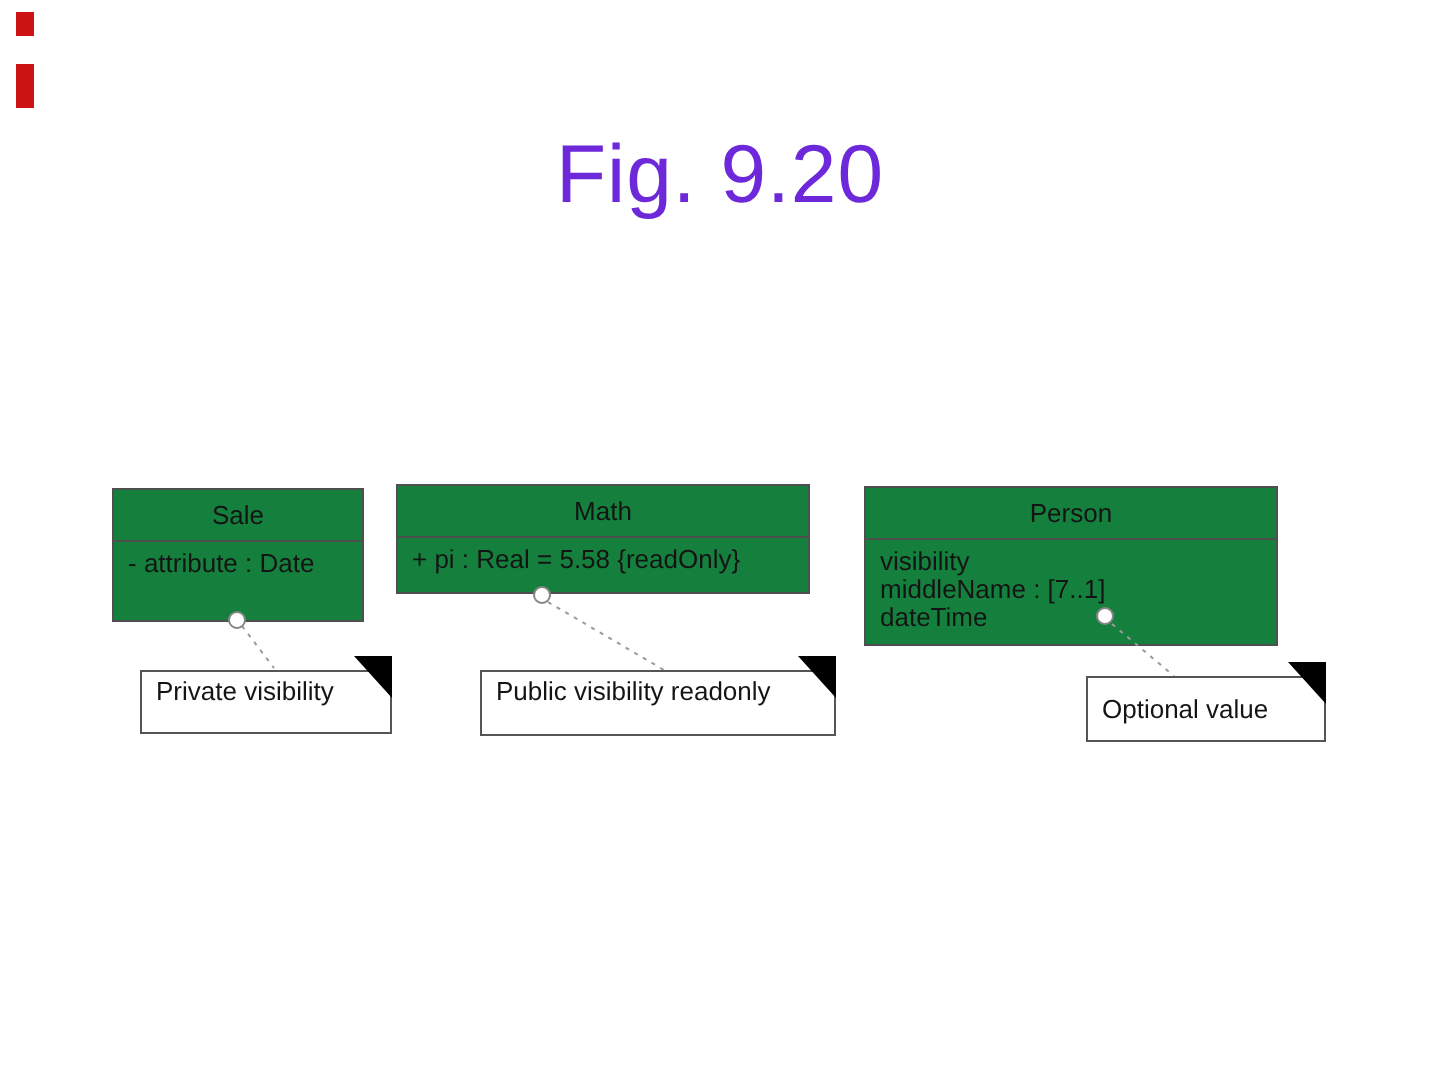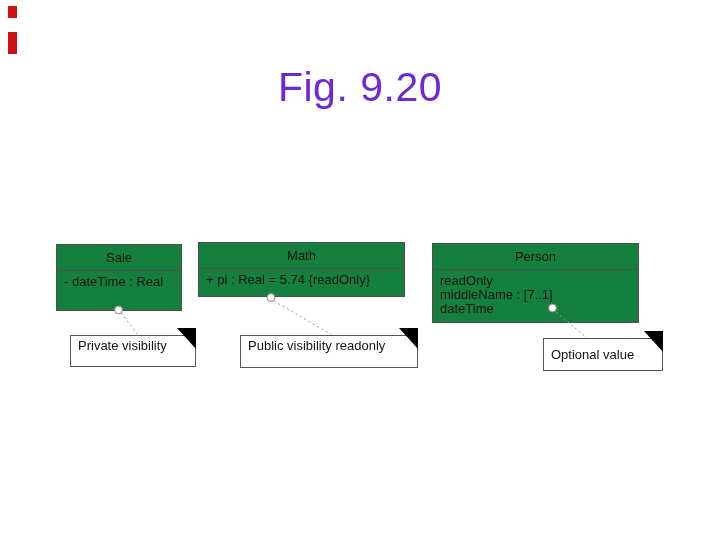--- a/index.html
+++ b/index.html
@@ -57,35 +57,35 @@
 <div class="canvas">
 
   <div class="accent m1"></div>
   <div class="accent m2"></div>
 
   <div class="figtitle">Fig. 9.20</div>
 
   <div class="cls" id="cls-sale">
     <div class="ctitle">Sale</div>
     <div class="attrs">
-      <div class="attr">- dateTime : Real</div>
+      <div class="attr">- attribute : Date</div>
     </div>
   </div>
 
   <div class="cls" id="cls-math">
     <div class="ctitle">Math</div>
     <div class="attrs">
-      <div class="attr">+ pi : Real = 5.74 {readOnly}</div>
+      <div class="attr">+ pi : Real = 5.58 {readOnly}</div>
     </div>
   </div>
 
   <div class="cls" id="cls-person">
     <div class="ctitle">Person</div>
     <div class="attrs">
-      <div class="attr">readOnly</div>
+      <div class="attr">visibility</div>
       <div class="attr">middleName : [7..1]</div>
       <div class="attr">dateTime</div>
     </div>
   </div>
 
   <svg class="overlay" width="720" height="540" viewBox="0 0 720 540">
     <line x1="121" y1="313" x2="137" y2="334" stroke="#9a9a9a" stroke-width="1" stroke-dasharray="2,3"></line>
     <line x1="274" y1="301" x2="332" y2="335" stroke="#9a9a9a" stroke-width="1" stroke-dasharray="2,3"></line>
     <line x1="556" y1="312" x2="587" y2="338" stroke="#9a9a9a" stroke-width="1" stroke-dasharray="2,3"></line>
     <circle cx="118.5" cy="310" r="4" fill="#ffffff" stroke="#858585" stroke-width="1"></circle>

